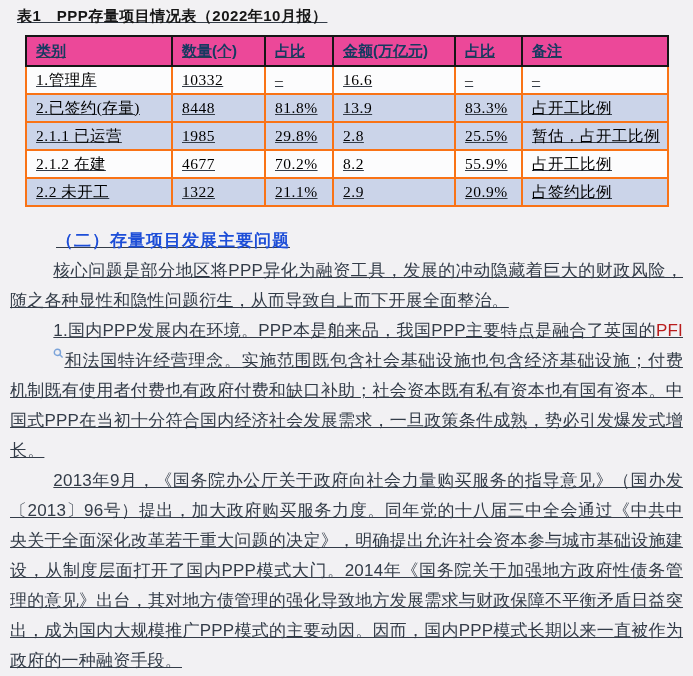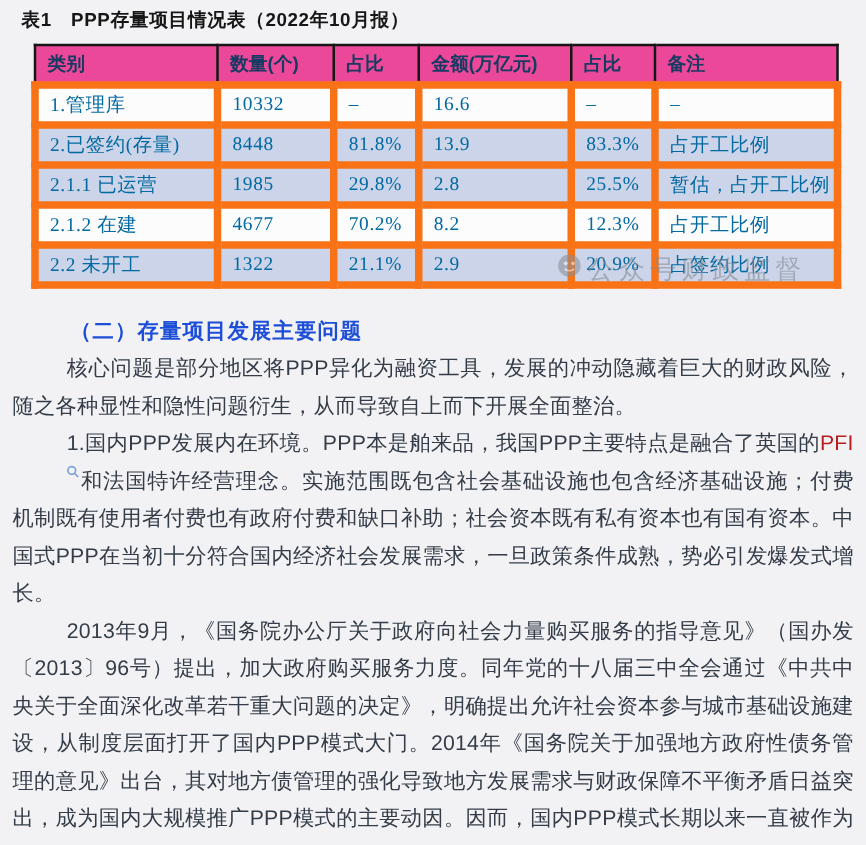--- a/index.html
+++ b/index.html
@@ -3,20 +3,21 @@
 <meta charset="utf-8">
 <style>
   html,body{margin:0;padding:0;}
   .screen{
     position:relative;
     width:693px;height:676px;
     overflow:hidden;
     background:#f2f1f3;
     font-family:"Liberation Sans","DejaVu Sans",sans-serif;
     color:#333c48;
+    text-decoration:underline;
   }
   .doc-title{
     margin:7px 0 0 17px;
     font-size:15px;
     font-weight:bold;
     color:#161616;
     letter-spacing:.5px;
   }
   .tbl-wrap{margin:9px 0 0 25px;position:relative;}
   table{
@@ -36,23 +37,23 @@
     height:28px;
     text-align:left;
     padding:0 0 0 9px;
     border:2px solid #161616;
     white-space:nowrap;
   }
   td{
     font-size:15.5px;
     height:26px;
     padding:0 0 0 9px;
-    border:6px solid #f97316;
+    border:2px solid #f97316;
     background:#fcfcfd;
-    color:#0369a1;
+    color:#000000;
     white-space:nowrap;
     letter-spacing:.5px;
   }
   tr.alt td{background:#cbd4e9;}
   .watermark{
     position:absolute;
     left:421px;top:166px;
     display:flex;align-items:center;gap:5px;
     opacity:.55;
     z-index:5;
@@ -138,45 +139,34 @@
             <td>29.8%</td>
             <td>2.8</td>
             <td>25.5%</td>
             <td>暂估，占开工比例</td>
           </tr>
           <tr>
             <td>2.1.2 在建</td>
             <td>4677</td>
             <td>70.2%</td>
             <td>8.2</td>
-            <td>12.3%</td>
+            <td>55.9%</td>
             <td>占开工比例</td>
           </tr>
           <tr class="alt">
             <td>2.2 未开工</td>
             <td>1322</td>
             <td>21.1%</td>
             <td>2.9</td>
             <td>20.9%</td>
             <td>占签约比例</td>
           </tr>
         </tbody>
     </table>
 
-    <div class="watermark">
-      <span>
-        <svg width="19" height="19" viewBox="0 0 19 19">
-          <circle cx="9.5" cy="9.5" r="9" fill="#878d96"></circle>
-          <circle cx="6.6" cy="7.6" r="1.5" fill="#f2f1f3"></circle>
-          <circle cx="12.4" cy="7.6" r="1.5" fill="#f2f1f3"></circle>
-          <path d="M5.8 12.2 Q9.5 15 13.2 12.2" stroke="#f2f1f3" stroke-width="1.3" fill="none"></path>
-        </svg>
-      </span>
-      <span class="wm-text">公众号财政监督</span>
-    </div>
   </div>
 
   <div class="section-heading">（二）存量项目发展主要问题</div>
 
   <div class="body-text">
     <p>核心问题是部分地区将PPP异化为融资工具，发展的冲动隐藏着巨大的财政风险，随之各种显性和隐性问题衍生，从而导致自上而下开展全面整治。</p>
 
     <p><span>1.国内PPP发展内在环境。PPP本是舶来品，我国PPP主要特点是融合了英国的</span><span class="pfi-link">PFI</span><span class="mag-sup"><svg width="11" height="11" viewBox="0 0 11 11">
            <circle cx="4.4" cy="4.4" r="3.1" fill="none" stroke="#7ba3d9" stroke-width="1.4"></circle>
            <line x1="6.8" y1="6.8" x2="9.6" y2="9.6" stroke="#7ba3d9" stroke-width="1.4"></line>

